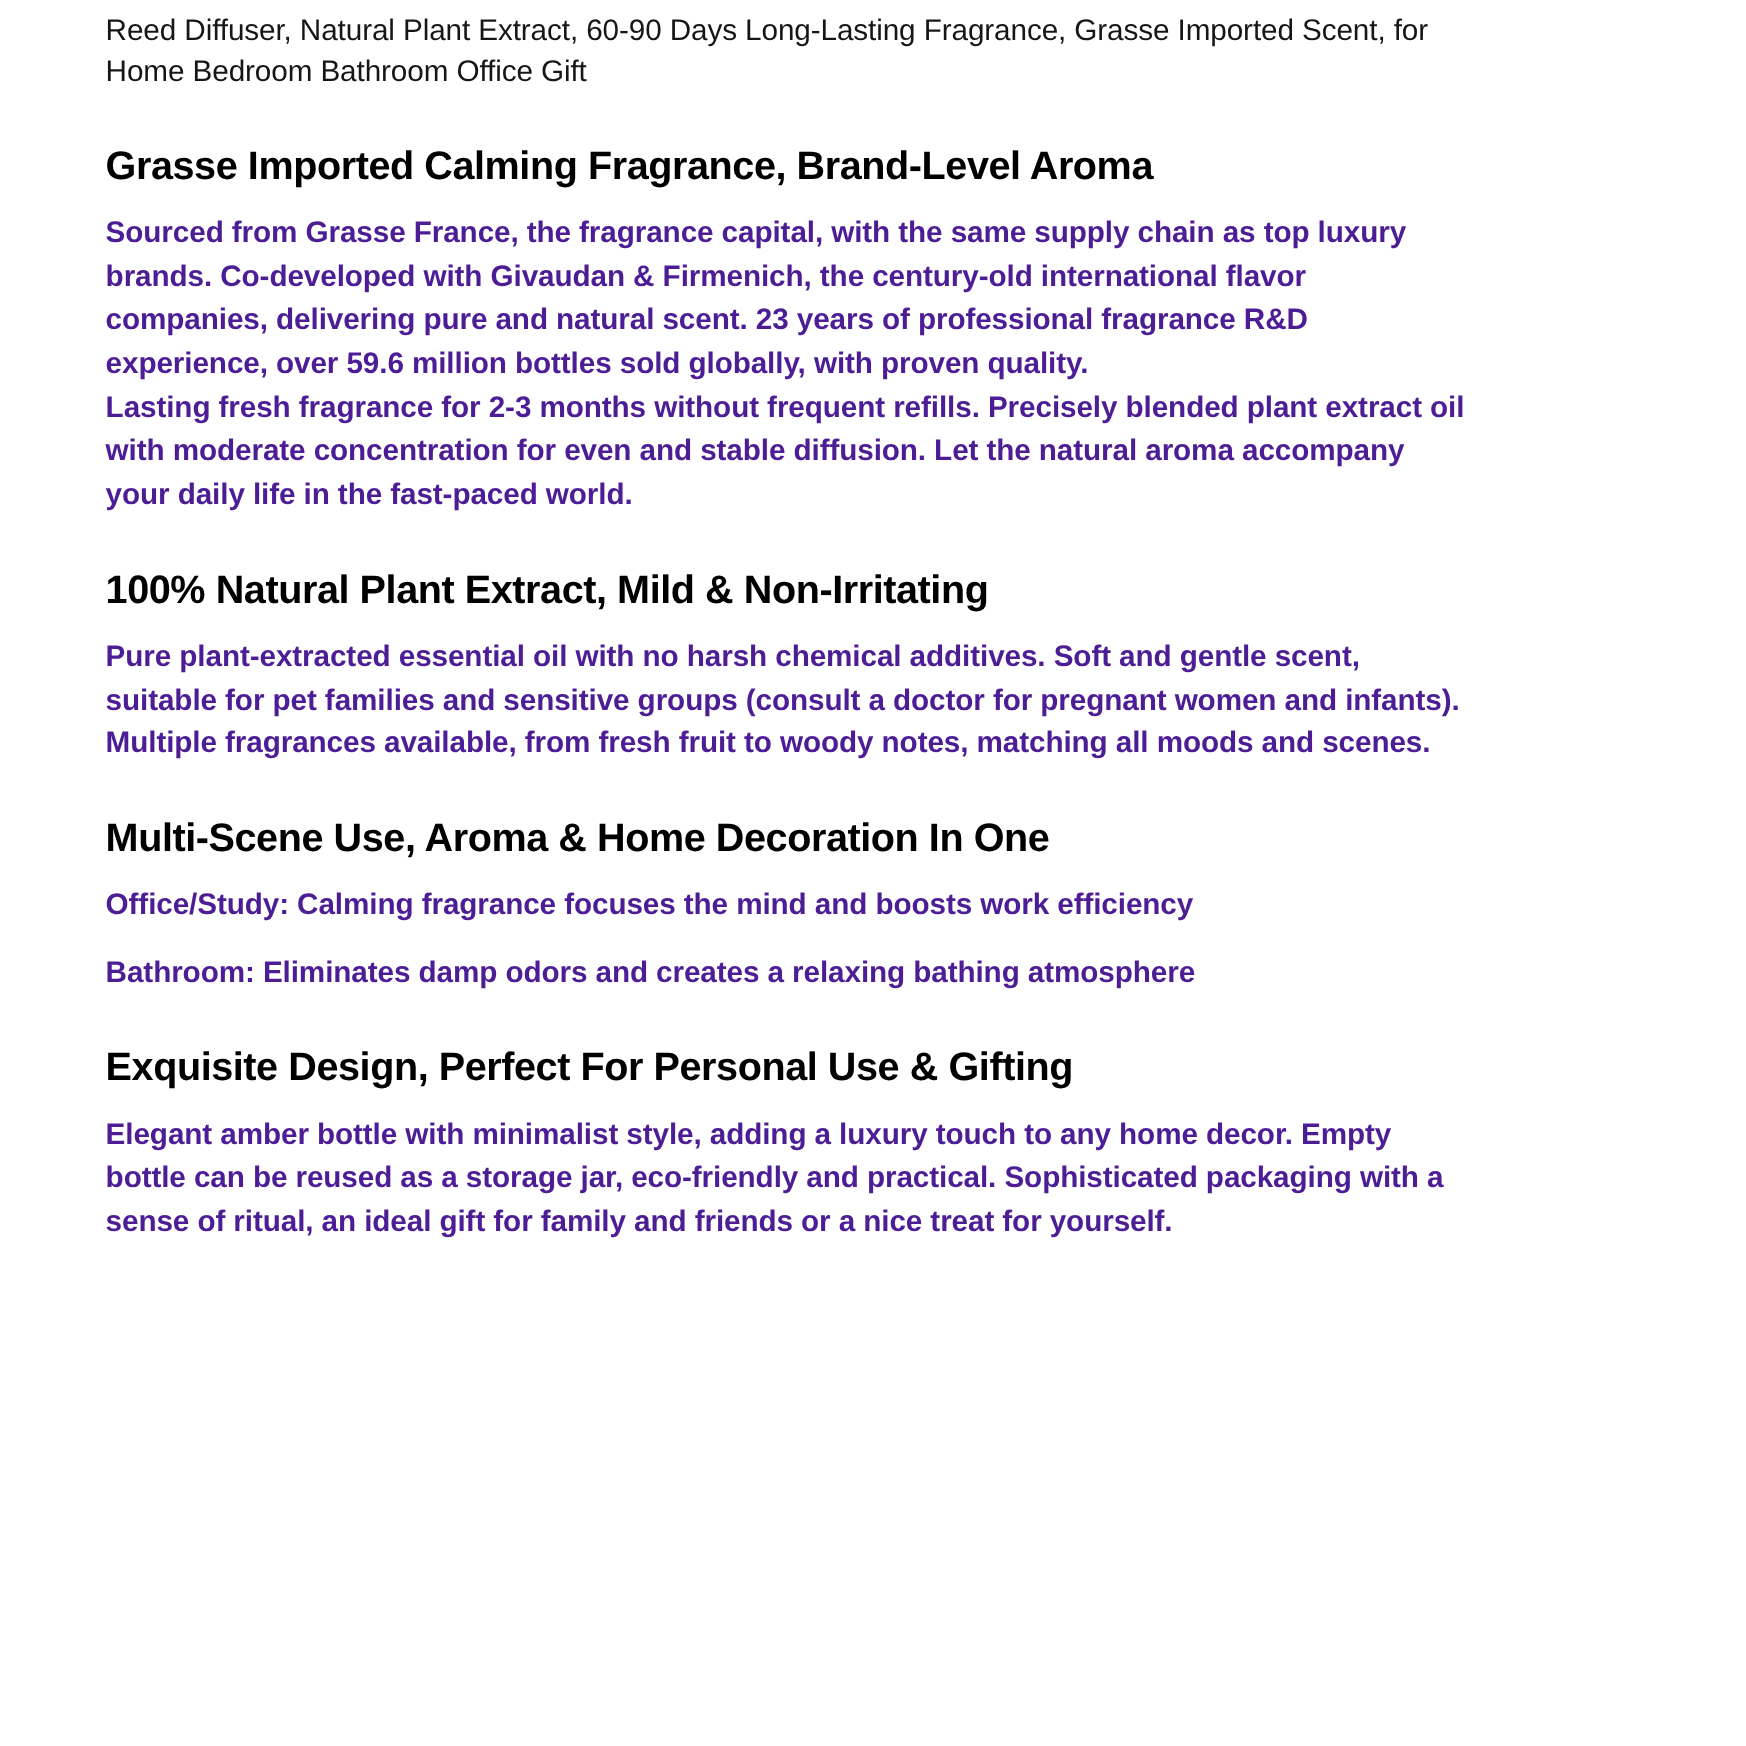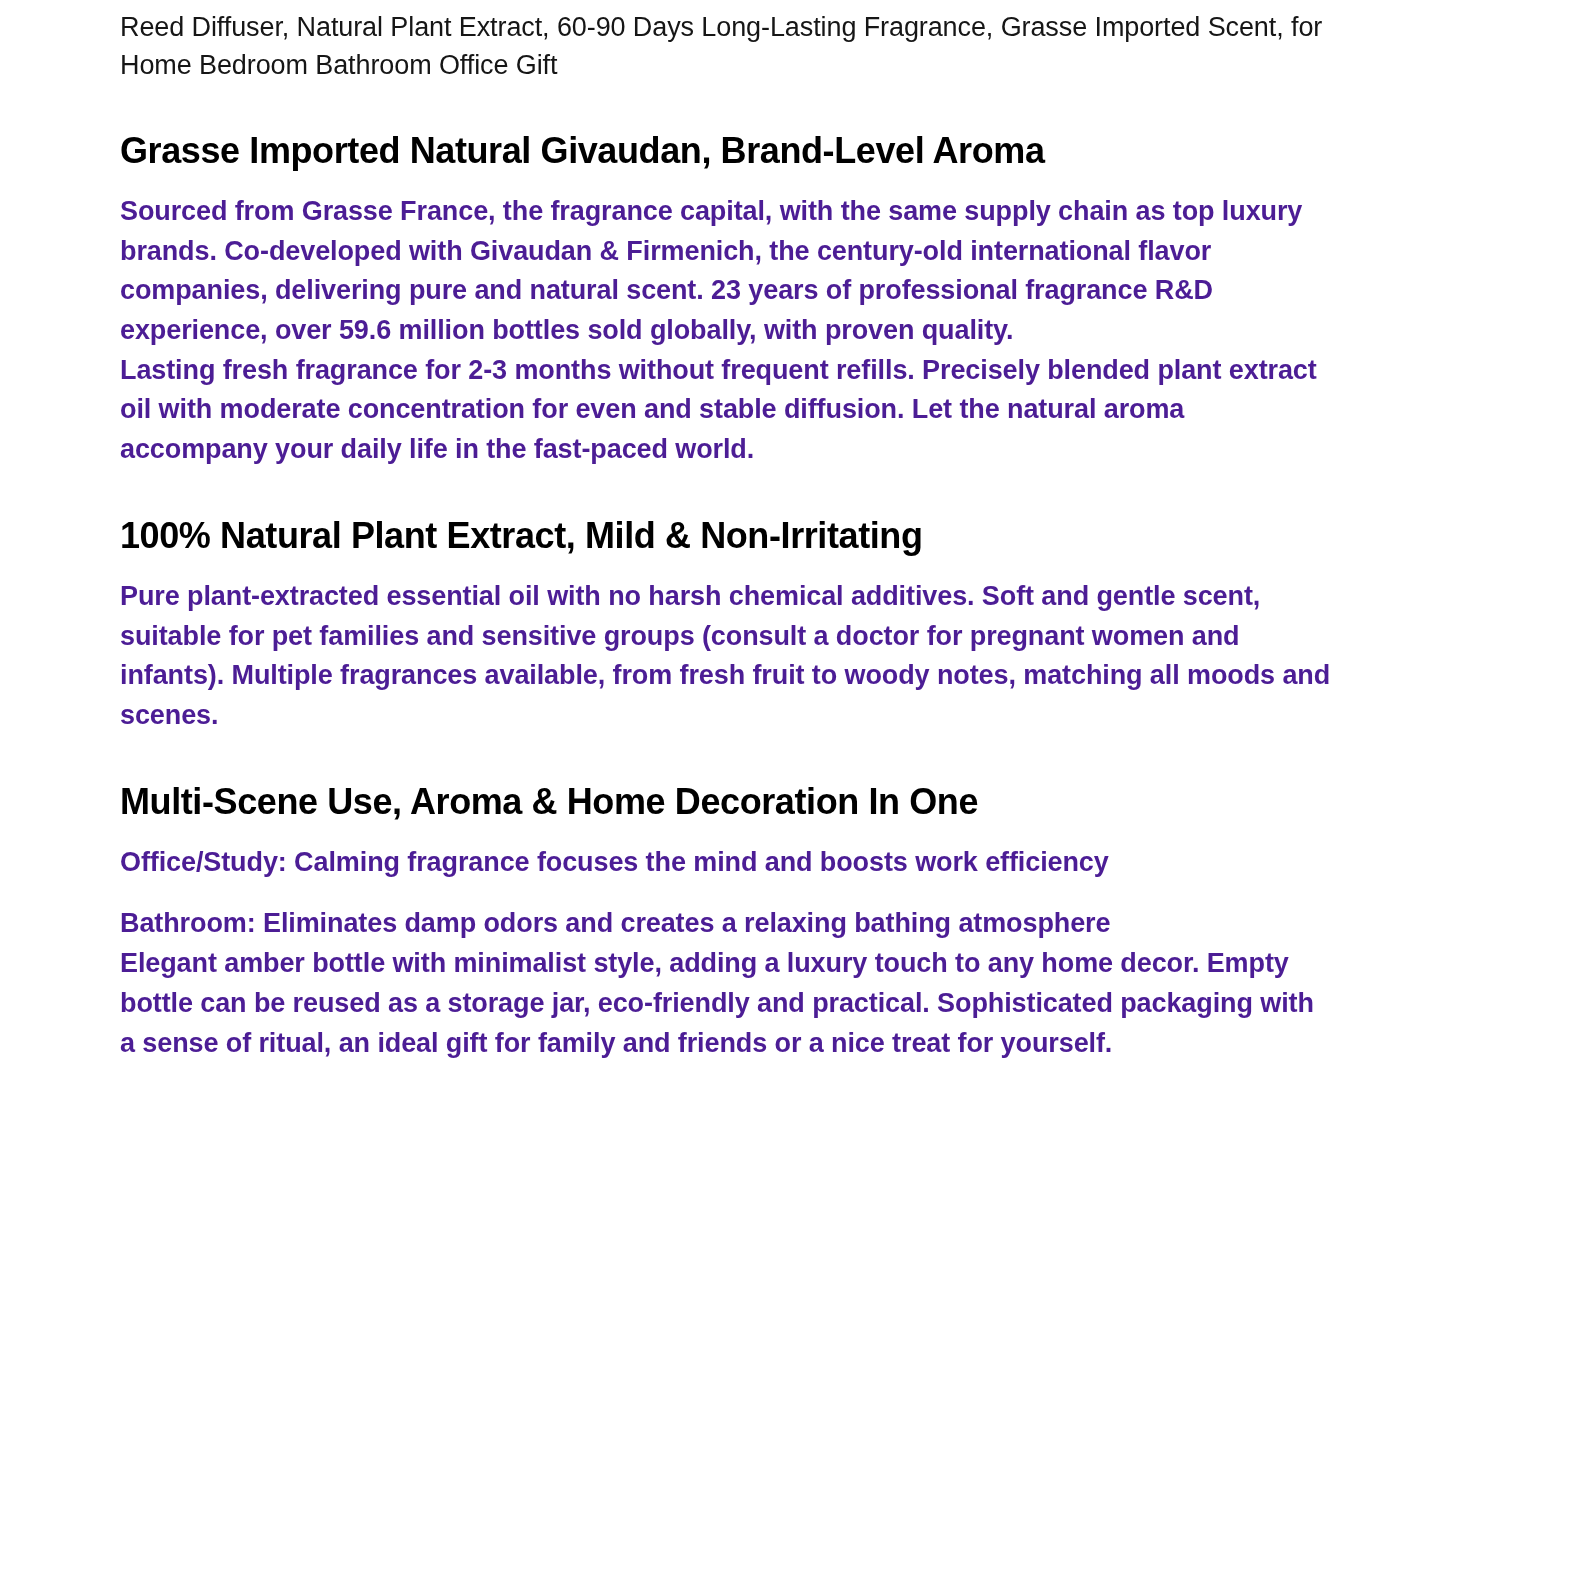--- a/index.html
+++ b/index.html
@@ -11,21 +11,21 @@
     width: 1587px;
     height: 1587px;
     font-family: "Liberation Sans", sans-serif;
     color: #111111;
     overflow: hidden;
   }
   .page {
     box-sizing: border-box;
     width: 1587px;
     height: 1587px;
-    padding: 8px 255px 0 120px;
+    padding: 8px 255px 0 96px;
   }
   .intro {
     font-size: 27px;
     line-height: 1.42;
     font-weight: 400;
     color: #161616;
     margin: 0 0 4px 0;
     letter-spacing: -0.1px;
   }
   .section {
@@ -58,21 +58,21 @@
   }
 </style>
 </head>
 <body>
 
 <div class="page">
 
   <p class="intro">Reed Diffuser, Natural Plant Extract, 60-90 Days Long-Lasting Fragrance, Grasse Imported Scent, for Home Bedroom Bathroom Office Gift</p>
 
   <div class="section">
-    <h2 class="heading">Grasse Imported Natural Givaudan, Brand-Level Aroma</h2>
+    <h2 class="heading">Grasse Imported Calming Fragrance, Brand-Level Aroma</h2>
     <p class="body-text">Sourced from Grasse France, the fragrance capital, with the same supply chain as top luxury brands. Co-developed with Givaudan &amp; Firmenich, the century-old international flavor companies, delivering pure and natural scent. 23 years of professional fragrance R&amp;D experience, over 59.6 million bottles sold globally, with proven quality.</p>
   </div>
 
   <div class="section">
     <p class="body-text">Lasting fresh fragrance for 2-3 months without frequent refills. Precisely blended plant extract oil with moderate concentration for even and stable diffusion. Let the natural aroma accompany your daily life in the fast-paced world.</p>
   </div>
 
   <div class="section">
     <h2 class="heading">100% Natural Plant Extract, Mild &amp; Non-Irritating</h2>
     <p class="body-text">Pure plant-extracted essential oil with no harsh chemical additives. Soft and gentle scent, suitable for pet families and sensitive groups (consult a doctor for pregnant women and infants). Multiple fragrances available, from fresh fruit to woody notes, matching all moods and scenes.</p>
@@ -80,16 +80,17 @@
 
   <div class="section">
     <h2 class="heading">Multi-Scene Use, Aroma &amp; Home Decoration In One</h2>
     <div class="scene-list">
       <p class="body-text">Office/Study: Calming fragrance focuses the mind and boosts work efficiency</p>
       <p class="body-text">Bathroom: Eliminates damp odors and creates a relaxing bathing atmosphere</p>
     </div>
   </div>
 
   <div class="section">
+    <h2 class="heading">Exquisite Design, Perfect For Personal Use &amp; Gifting</h2>
     <p class="body-text">Elegant amber bottle with minimalist style, adding a luxury touch to any home decor. Empty bottle can be reused as a storage jar, eco-friendly and practical. Sophisticated packaging with a sense of ritual, an ideal gift for family and friends or a nice treat for yourself.</p>
   </div>
 
 </div>
 
 </body></html>

